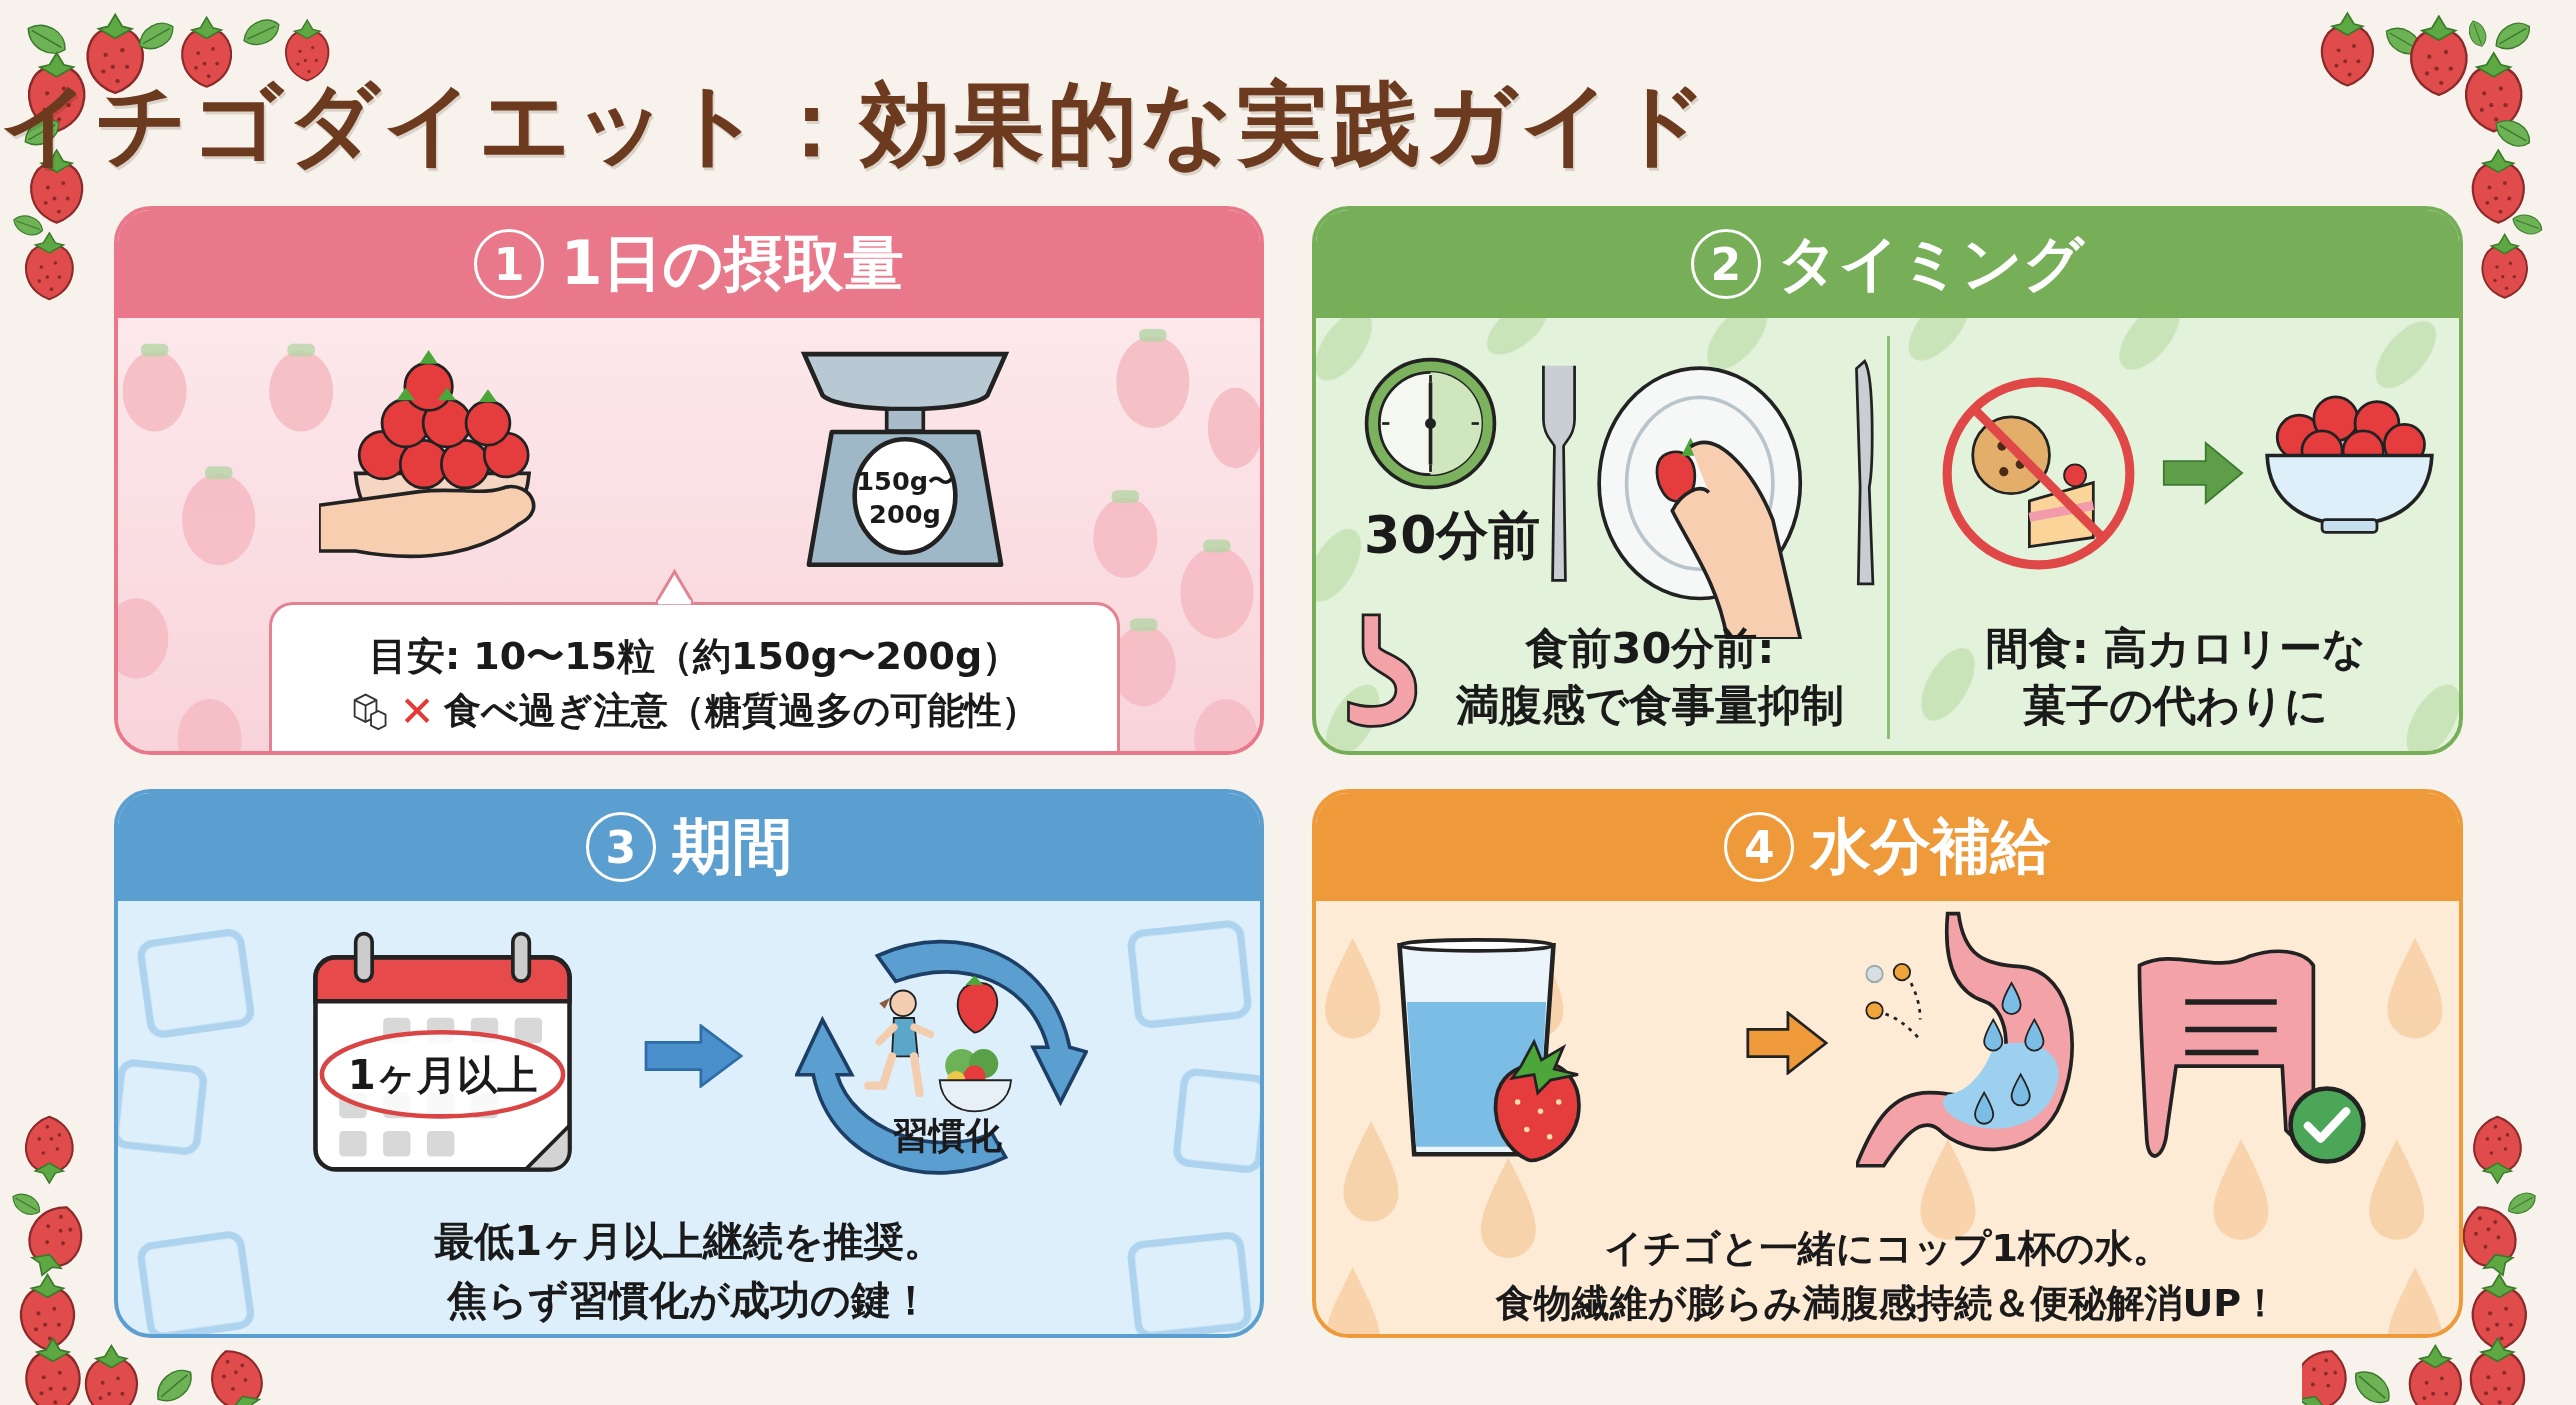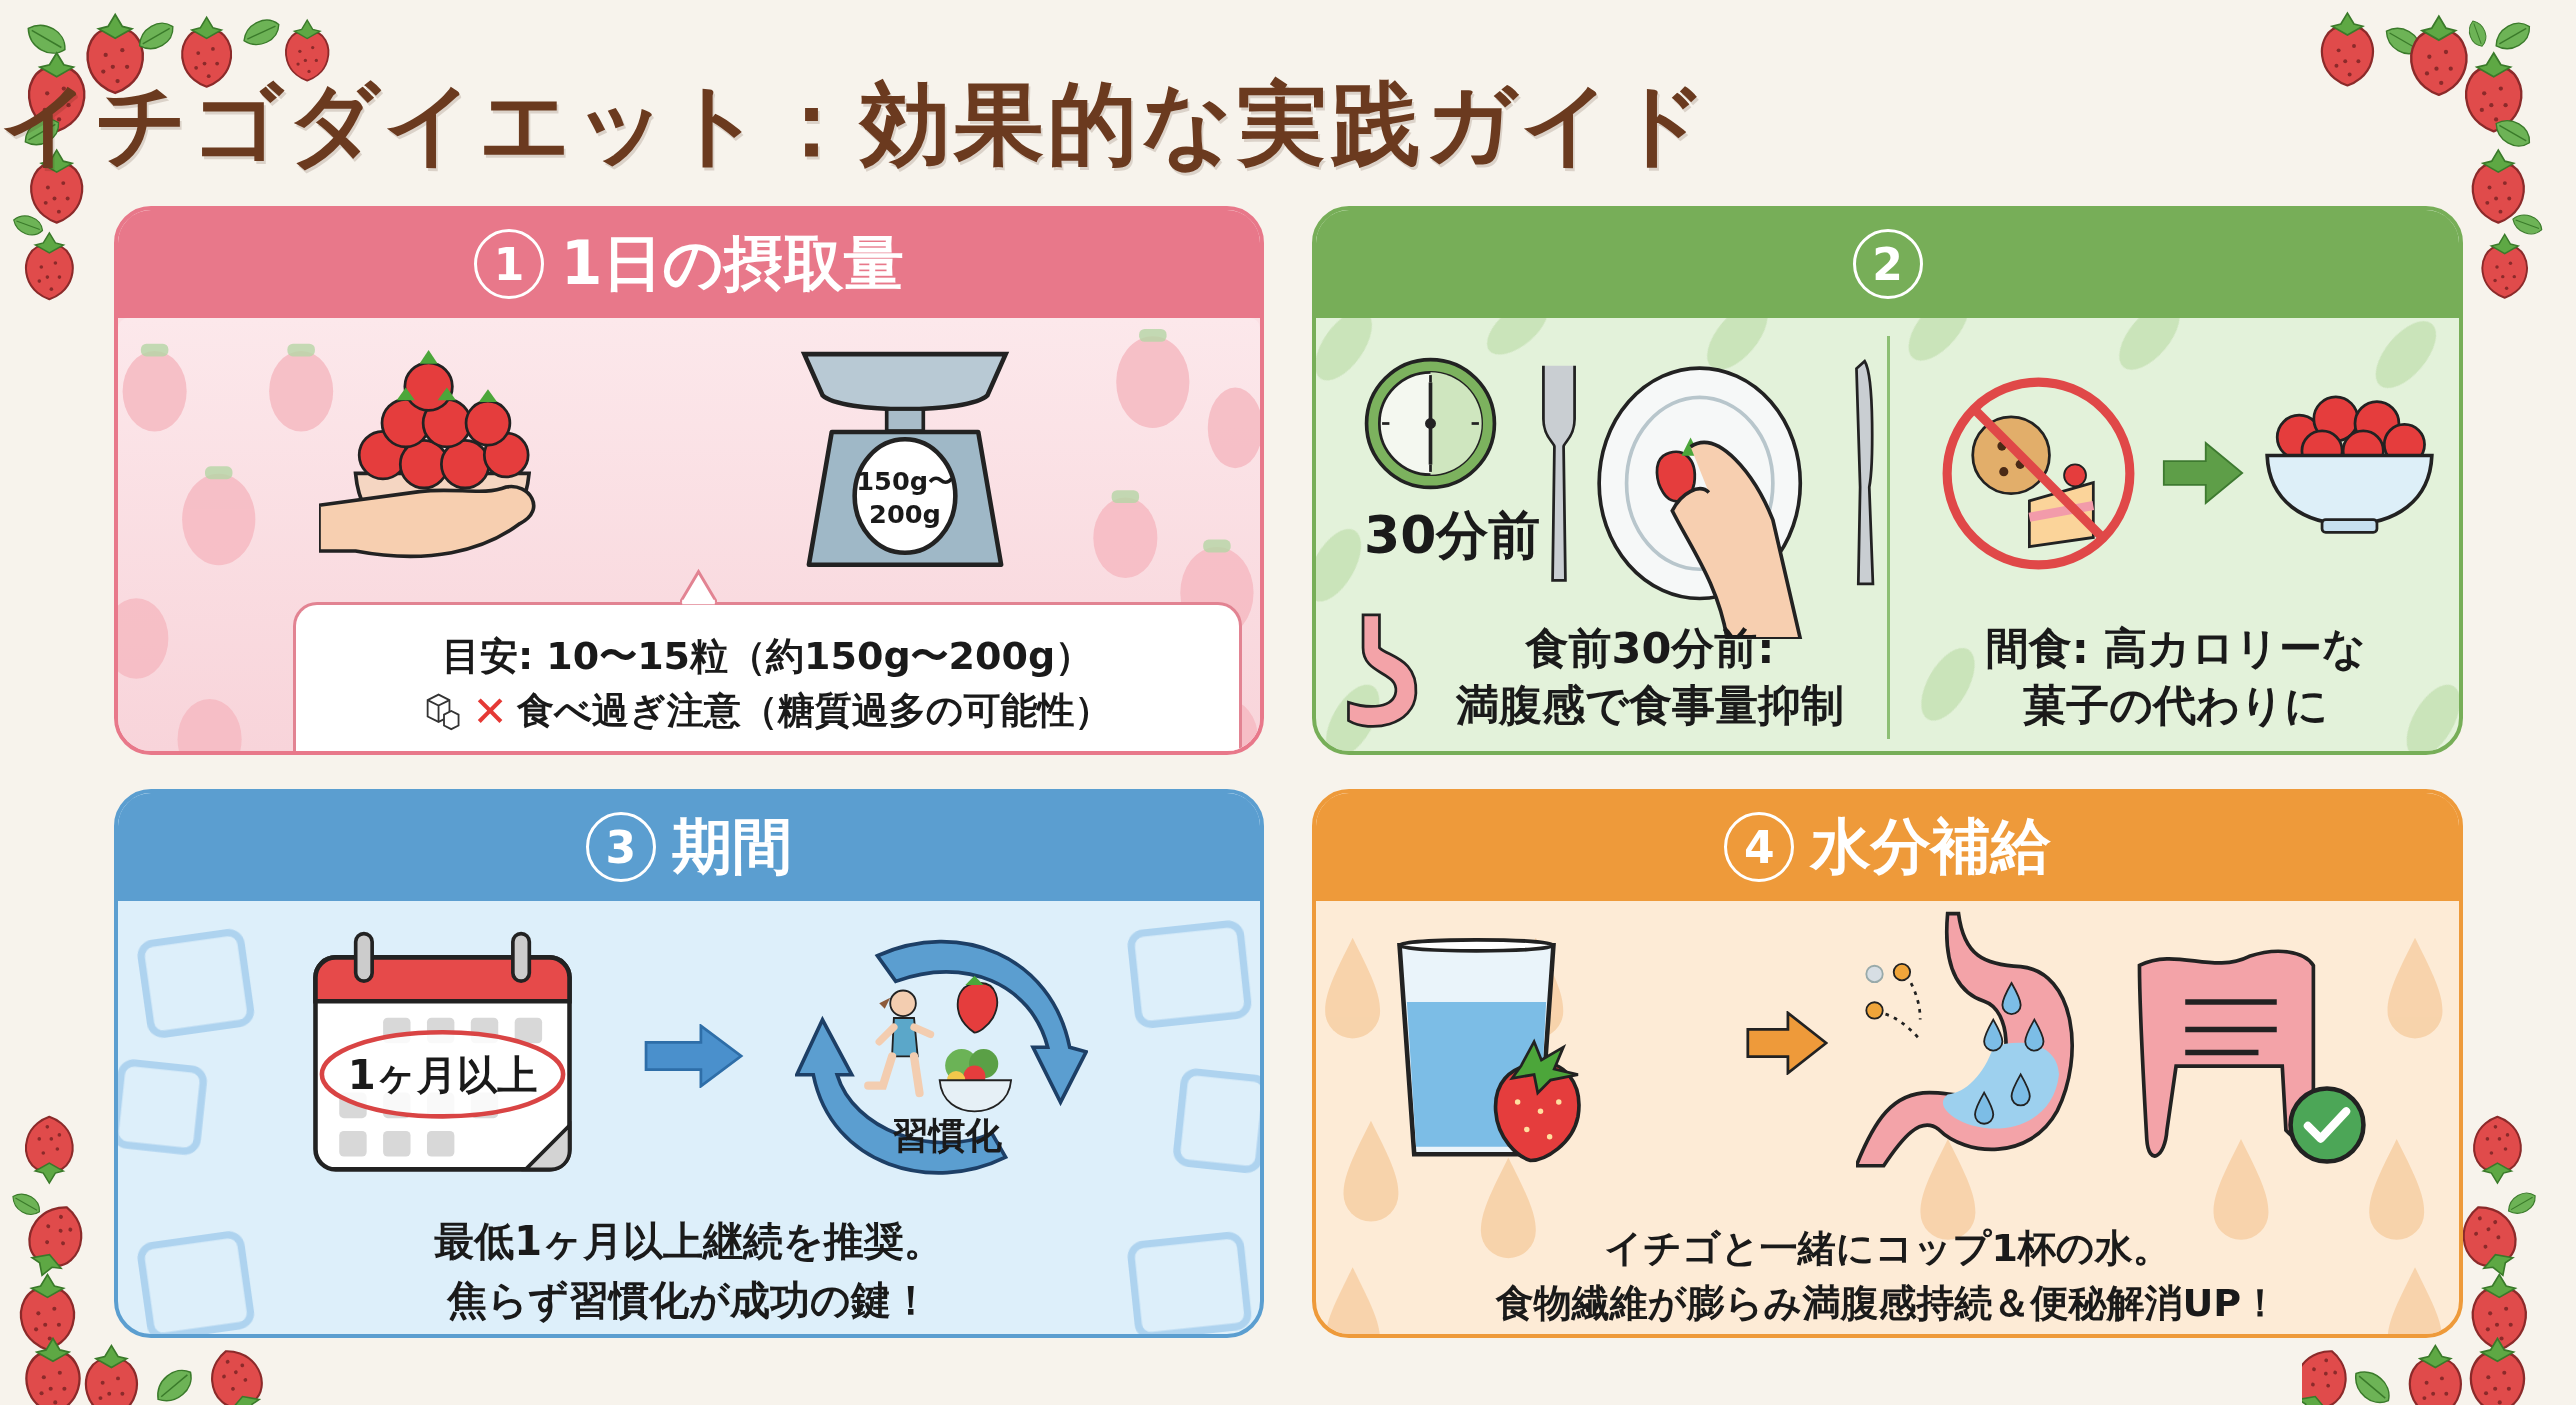--- a/index.html
+++ b/index.html
@@ -182,21 +182,21 @@
 
       <svg style="position:absolute;left:677px;top:27.4px" width="220" height="238" viewBox="0 0 240 260">
         <path d="M10,10 L230,10 L210,55 C190,75 50,75 30,55Z" fill="#B8C9D4" stroke="#222" stroke-width="5"></path>
         <rect x="100" y="70" width="40" height="24" fill="#A8BCC9" stroke="#222" stroke-width="4"></rect>
         <path d="M40,95 L200,95 L225,240 L15,240Z" fill="#9FB8C7" stroke="#222" stroke-width="5" stroke-linejoin="round"></path>
         <ellipse cx="120" cy="165" rx="55" ry="62" fill="#fff" stroke="#222" stroke-width="5"></ellipse>
         <text x="120" y="158" text-anchor="middle" font-size="28" font-weight="bold" fill="#1a1a1a" font-family="DejaVu Sans, sans-serif">150g〜</text>
         <text x="120" y="194" text-anchor="middle" font-size="28" font-weight="bold" fill="#1a1a1a" font-family="DejaVu Sans, sans-serif">200g</text>
       </svg>
 
-      <div class="bubble" style="left:151px;top:284px;width:949px;height:156px;margin-left:24px;">
+      <div class="bubble" style="left:151px;top:284px;width:851px;height:156px;">
         <svg class="bubble-tail" style="left:384px;top:-37px" width="46" height="40" viewBox="0 0 50 44">
           <path d="M0,44 L25,2 L50,44" fill="#fff" stroke="#E28392" stroke-width="4"></path>
           <rect x="3" y="40" width="44" height="6" fill="#fff"></rect>
         </svg>
         <div class="line1">目安: 10〜15粒（約150g〜200g）</div>
         <div class="line2">
           <svg width="40" height="40" viewBox="0 0 44 44">
             <path d="M4,10 L16,4 L28,10 L28,28 L16,34 L4,28Z" fill="#fff" stroke="#333" stroke-width="2"></path>
             <path d="M4,10 L16,16 L28,10 M16,16 L16,34" stroke="#333" stroke-width="2" fill="none"></path>
             <path d="M22,26 L30,22 L38,26 L38,38 L30,42 L22,38Z" fill="#fff" stroke="#333" stroke-width="2"></path>
@@ -204,20 +204,21 @@
           <span class="xmark">✕</span>
           <span>食べ過ぎ注意（糖質過多の可能性）</span>
         </div>
       </div>
     </div>
   </section>
 
   <section class="panel" style="left:1312px;top:206px;width:1151px;height:549px;--c:#77AE58;--bg:#E3F2DA;">
     <div class="panel-head">
       <span class="num-circle">2</span>
+      <span>タイミング</span>
     </div>
     <div class="panel-body">
       <svg class="bgpat" viewBox="0 0 1248 477" preserveAspectRatio="none">
         <g fill="#C4E0B2" opacity="0.8">
           <ellipse cx="30" cy="30" rx="22" ry="44" transform="rotate(35 30 30)"></ellipse>
           <ellipse cx="220" cy="10" rx="20" ry="40" transform="rotate(50 220 10)"></ellipse>
           <ellipse cx="20" cy="270" rx="22" ry="44" transform="rotate(30 20 270)"></ellipse>
           <ellipse cx="460" cy="20" rx="22" ry="44" transform="rotate(40 460 20)"></ellipse>
           <ellipse cx="680" cy="10" rx="22" ry="44" transform="rotate(40 680 10)"></ellipse>
           <ellipse cx="910" cy="20" rx="22" ry="44" transform="rotate(40 910 20)"></ellipse>

